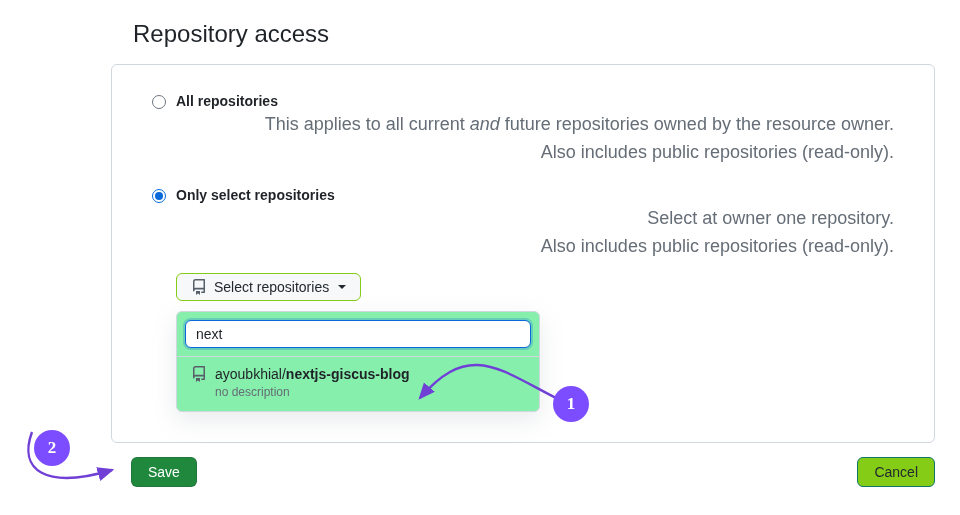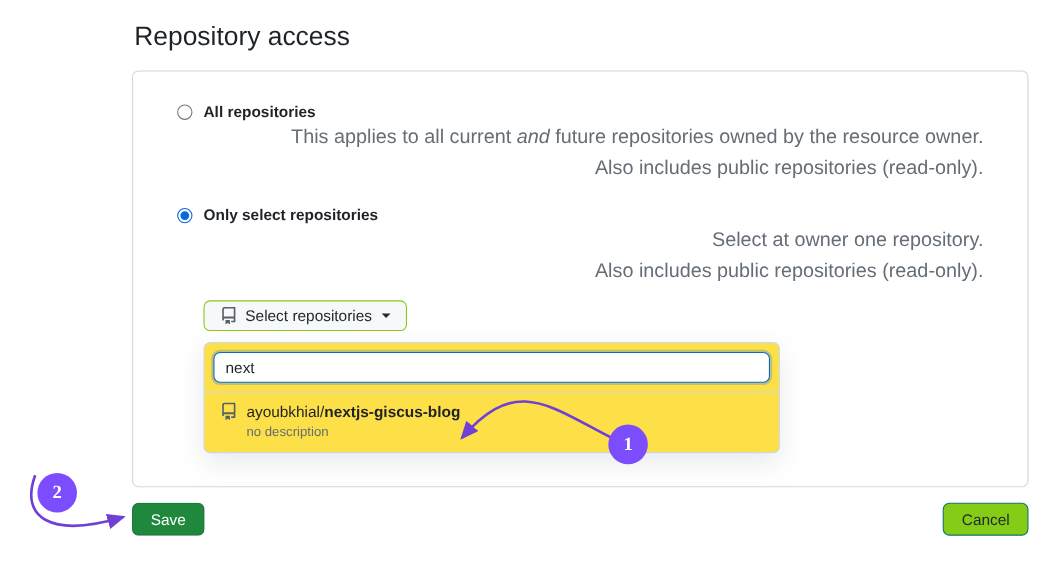--- a/index.html
+++ b/index.html
@@ -9,36 +9,36 @@
     font-size: 14px;
     color: #1f2328;
     background: #ffffff;
     width: 960px;
     height: 515px;
     position: relative;
     overflow: hidden;
   }
   .page {
     position: absolute;
-    left: 80px;
+    left: 91px;
     top: 0;
     right: 25px;
     padding-top: 20px;
   }
   .page-title {
     font-size: 24px;
     font-weight: 400;
     margin: 0 0 16px 42px;
     color: #1f2328;
   }
   .panel {
     border: 1px solid #d0d7de;
     border-radius: 6px;
     padding: 28px 40px 30px 40px;
-    margin-left: 40px;
+    margin-left: 20px;
     margin-right: 0;
     position: relative;
   }
   .option {
     margin-bottom: 20px;
     position: relative;
   }
   .radio {
     position: absolute;
     left: 0;
@@ -96,24 +96,24 @@
   .caret {
     width: 0; height: 0;
     border-left: 4px solid transparent;
     border-right: 4px solid transparent;
     border-top: 4px solid #24292f;
     margin-left: 2px;
   }
 
   .dropdown {
     margin-top: 10px;
-    width: 524px;
+    width: 364px;
     border: 1px solid #d0d7de;
     border-radius: 6px;
-    background: #fde047;
+    background: #86efac;
     box-shadow: 0 8px 24px rgba(140,149,159,0.2);
     overflow: hidden;
   }
   .dd-search-wrap {
     padding: 8px;
   }
   .dd-search {
     width: 100%;
     padding: 5px 10px;
     font-size: 14px;

